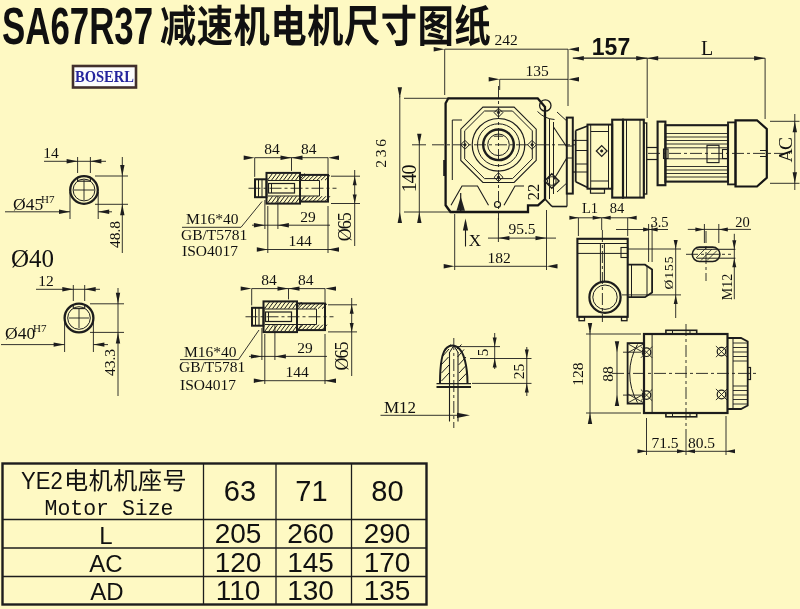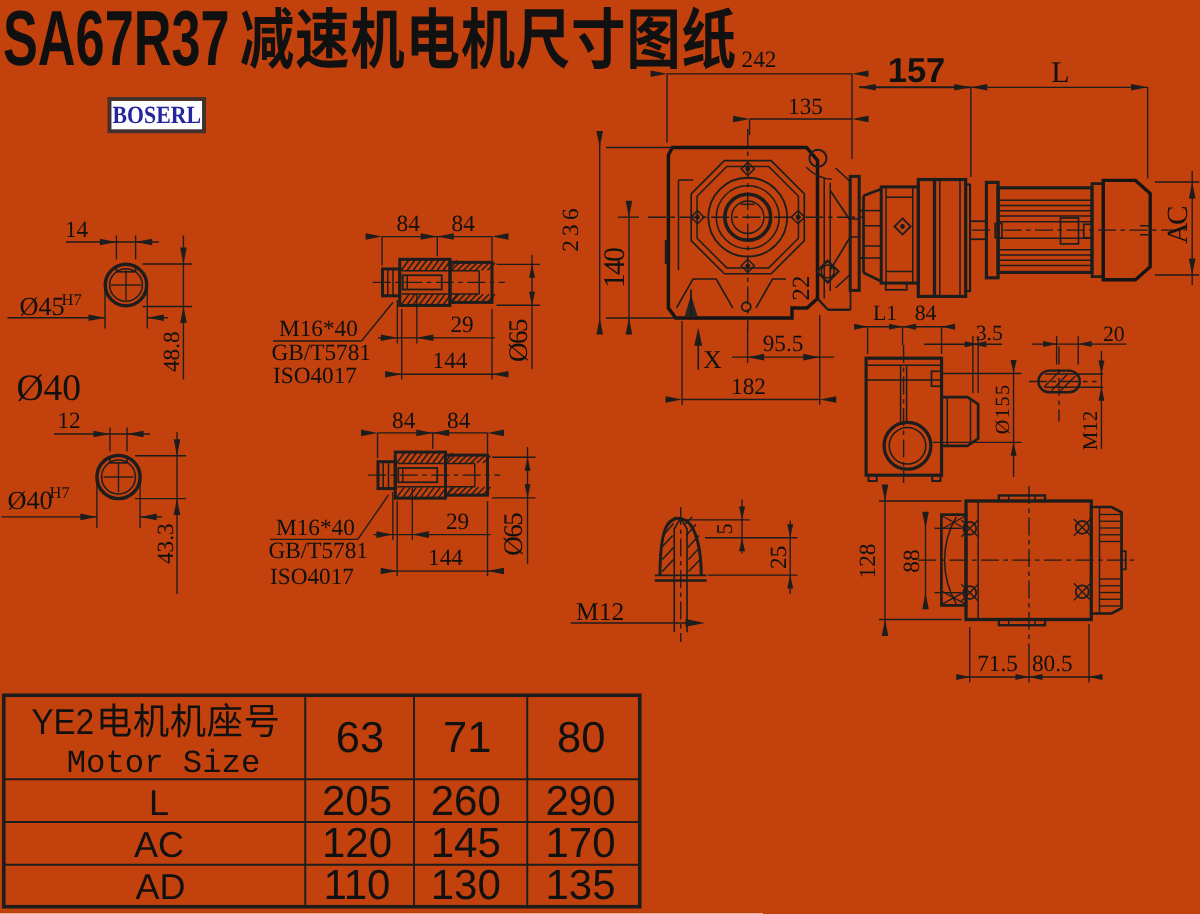--- a/index.html
+++ b/index.html
@@ -1,15 +1,15 @@
 <!DOCTYPE html>
 <html><head><meta charset="utf-8">
 <style>
 html,body{margin:0;padding:0;background:#ffffff;}
-#page{position:relative;width:800px;height:609px;background:#c2410c;overflow:hidden;}
+#page{position:relative;width:800px;height:609px;background:#fef9c3;overflow:hidden;}
 </style></head>
 <body>
 
 <div id="page">
 <svg width="800" height="609" viewBox="0 0 800 609">
 
 <g transform="translate(2,43.5) scale(0.67,1)">
         <text x="0" y="0" font-family="Liberation Sans, sans-serif" font-size="52" font-weight="bold" fill="#101010">SA67R37</text>
       </g>
 

